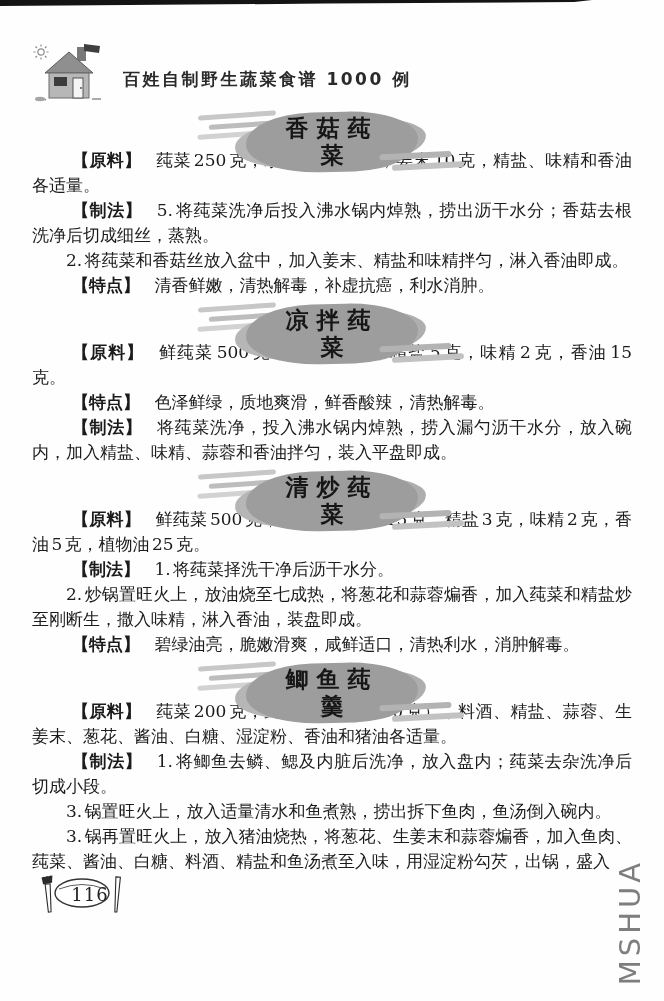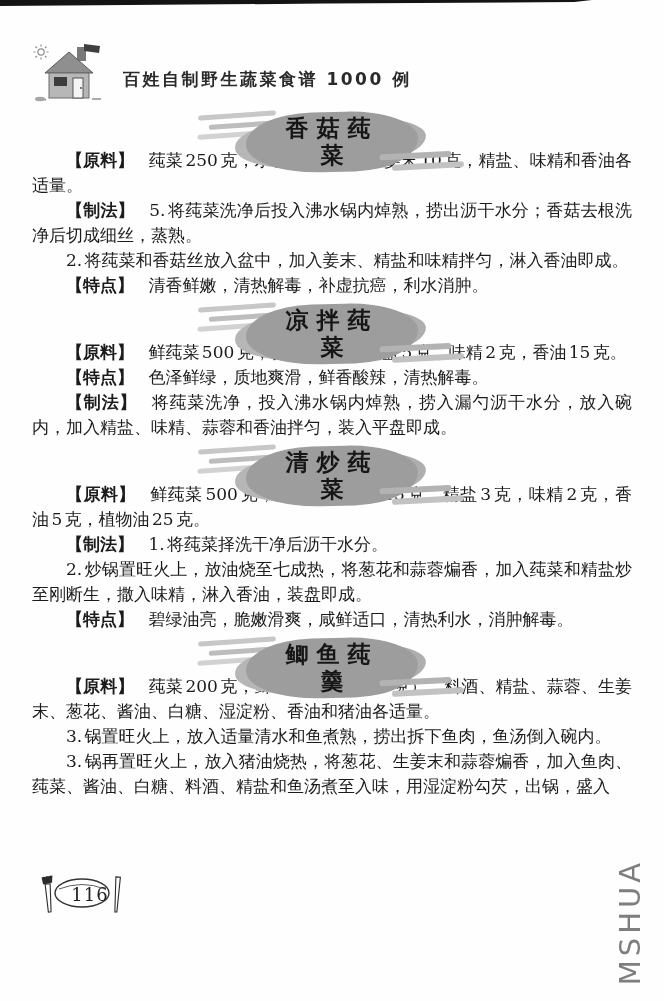--- a/index.html
+++ b/index.html
@@ -41,20 +41,21 @@
     position:relative; z-index:2; font-size:23px; font-weight:700;
     letter-spacing:8px; margin-right:-8px; color:#161616; line-height:27px;
   }
   .para {
     font-size:17px; line-height:25px; text-indent:2em;
     text-align:justify; word-spacing:-3px;
   }
   .lbl {
     font-weight:700; margin-right:0.85em;
     font-family:"DejaVu Sans","Liberation Sans",sans-serif;
+    margin-left:6px;
   }
   .footer-plate { position:absolute; left:30px; top:872px; width:100px; height:48px; z-index:0; }
   .page-num {
     position:absolute; left:32px; top:12px; width:56px; text-align:center;
     font-size:18px; letter-spacing:1px; color:#222;
   }
   .watermark {
     position:absolute; left:546px; top:902px; width:168px; height:40px;
     transform:rotate(-90deg); text-align:center; line-height:40px;
     font-family:"DejaVu Sans","Liberation Sans",sans-serif;
@@ -130,20 +131,21 @@
     </div>
 
     <div>
       <div class="title-row">
         <span class="brush">
           <span class="brush-blob"></span>
           <span class="recipe-title">鲫鱼莼羹</span>
         </span>
       </div>
       <p class="para"><b class="lbl">【原料】</b><span>莼菜 200 克，鲫鱼 1 条（约 250 克），料酒、精盐、蒜蓉、生姜末、葱花、酱油、白糖、湿淀粉、香油和猪油各适量。</span></p>
+      <p class="para"><b class="lbl">【制法】</b><span>1. 将鲫鱼去鳞、鳃及内脏后洗净，放入盘内；莼菜去杂洗净后切成小段。</span></p>
       <p class="para"><span>3. 锅置旺火上，放入适量清水和鱼煮熟，捞出拆下鱼肉，鱼汤倒入碗内。</span></p>
       <p class="para"><span>3. 锅再置旺火上，放入猪油烧热，将葱花、生姜末和蒜蓉煸香，加入鱼肉、莼菜、酱油、白糖、料酒、精盐和鱼汤煮至入味，用湿淀粉勾芡，出锅，盛入</span></p>
     </div>
 
   </div>
 
   <div class="footer-plate">
     <svg width="96" height="46" viewBox="0 0 96 46">
       <g transform="rotate(-5 18 22)">
         <polygon points="13,5 24,4 23,11 14,12" fill="#2b2b2b"></polygon>

